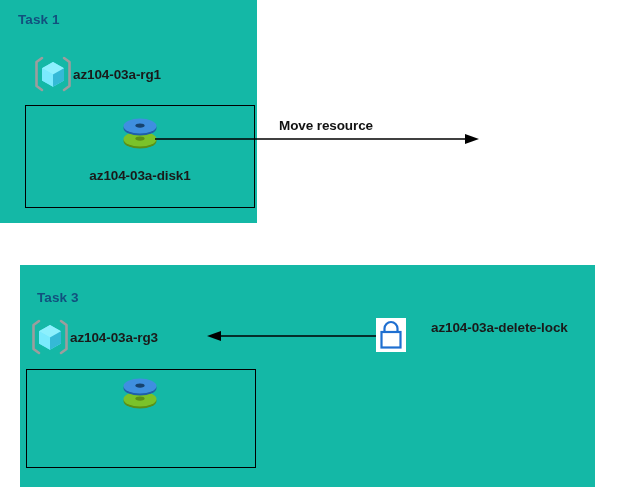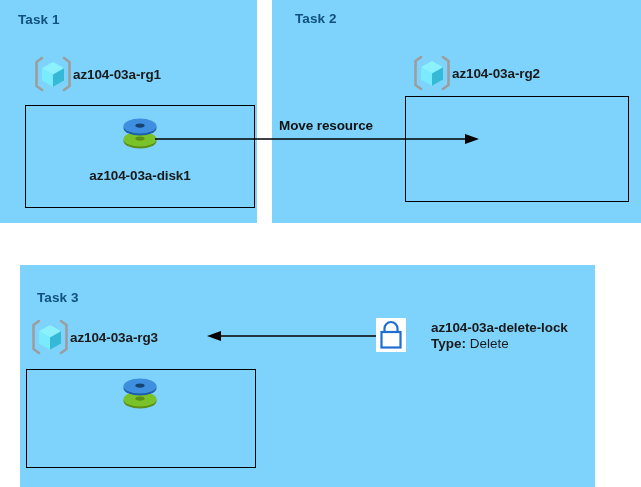--- a/index.html
+++ b/index.html
@@ -16,21 +16,21 @@
     color: #1a1a1a;
   }
   .canvas {
     position: absolute;
     left: 0; top: 0;
     width: 641px;
     height: 487px;
   }
   .panel {
     position: absolute;
-    background: #7dd3fc;
+    background: #14b8a6;
   }
   #panel-task1 { left: 0px;   top: 0px;   width: 257px; height: 223px; }
   #panel-task2 { left: 272px; top: 0px;   width: 369px; height: 223px; }
   #panel-task3 { left: 20px;  top: 265px; width: 575px; height: 232px; }
 
   .panel-title {
     position: absolute;
     font-size: 13.5px;
     font-weight: bold;
     color: #12507e;
@@ -160,40 +160,20 @@
           <ellipse cx="24" cy="25.6" rx="4.6" ry="2.1" fill="#5a8f18"></ellipse>
           <ellipse cx="24" cy="15" rx="16.5" ry="7.6" fill="#1f5fa8"></ellipse>
           <ellipse cx="24" cy="13" rx="16.5" ry="7.6" fill="#3f8fe0"></ellipse>
           <ellipse cx="24" cy="12.6" rx="4.6" ry="2.1" fill="#16436f"></ellipse>
         </svg>
       </span>
       <span class="disk-label">az104-03a-disk1</span>
     </div>
   </div>
 
-  <div class="panel" id="panel-task2">
-    <div class="panel-title" id="title-task2">Task 2</div>
-
-    <div class="rg-row" id="rg-row-2">
-      <span>
-        <svg class="rg-icon" viewBox="0 0 40 38">
-          <path d="M9 3 L3.5 7 L3.5 31 L9 35" fill="none" stroke="#9d9d9d" stroke-width="2.6" stroke-linecap="round" stroke-linejoin="round"></path>
-          <path d="M31 3 L36.5 7 L36.5 31 L31 35" fill="none" stroke="#9d9d9d" stroke-width="2.6" stroke-linecap="round" stroke-linejoin="round"></path>
-          <polygon points="20,7 31,13.2 31,25.5 20,31.8 9,25.5 9,13.2" fill="#6ee8fb"></polygon>
-          <polygon points="20,7 31,13.2 20,19.4 9,13.2" fill="#8df0fd"></polygon>
-          <polygon points="20,19.4 31,13.2 31,25.5 20,31.8" fill="#35b9d6"></polygon>
-          <polygon points="20,19.4 20,31.8 9,25.5 9,13.2" fill="#7aeafd"></polygon>
-        </svg>
-      </span>
-      <span class="rg-label">az104-03a-rg2</span>
-    </div>
-
-    <div class="inner-box" id="box-task2"></div>
-
-  </div>
 
   <svg class="arrow-svg" id="arrow-move" viewBox="0 0 330 24">
     <line x1="0" y1="11" x2="312" y2="11" stroke="#000000" stroke-width="1.6"></line>
     <polygon points="324,11 310,6 310,16" fill="#000000"></polygon>
   </svg>
   <div class="move-label">Move resource</div>
 
   <div class="panel" id="panel-task3">
     <div class="panel-title" id="title-task3">Task 3</div>
     <div class="inner-box" id="box-task3"></div>
@@ -233,17 +213,16 @@
 
   <div id="lock-group">
     <span>
       <svg class="lock-icon" viewBox="0 0 30 34">
         <path d="M8.5 14 V10.5 a6.5 6.5 0 0 1 13 0 V14" fill="none" stroke="#1f6fd0" stroke-width="2.2"></path>
         <rect x="5.5" y="14" width="19" height="15.5" fill="none" stroke="#1f6fd0" stroke-width="2.2"></rect>
       </svg>
     </span>
     <span class="lock-text">
       <span class="lock-name">az104-03a-delete-lock</span>
-      <span class="lock-type"><b>Type:</b> <span>Delete</span></span>
     </span>
   </div>
 
 </div>
 
 </body></html>

